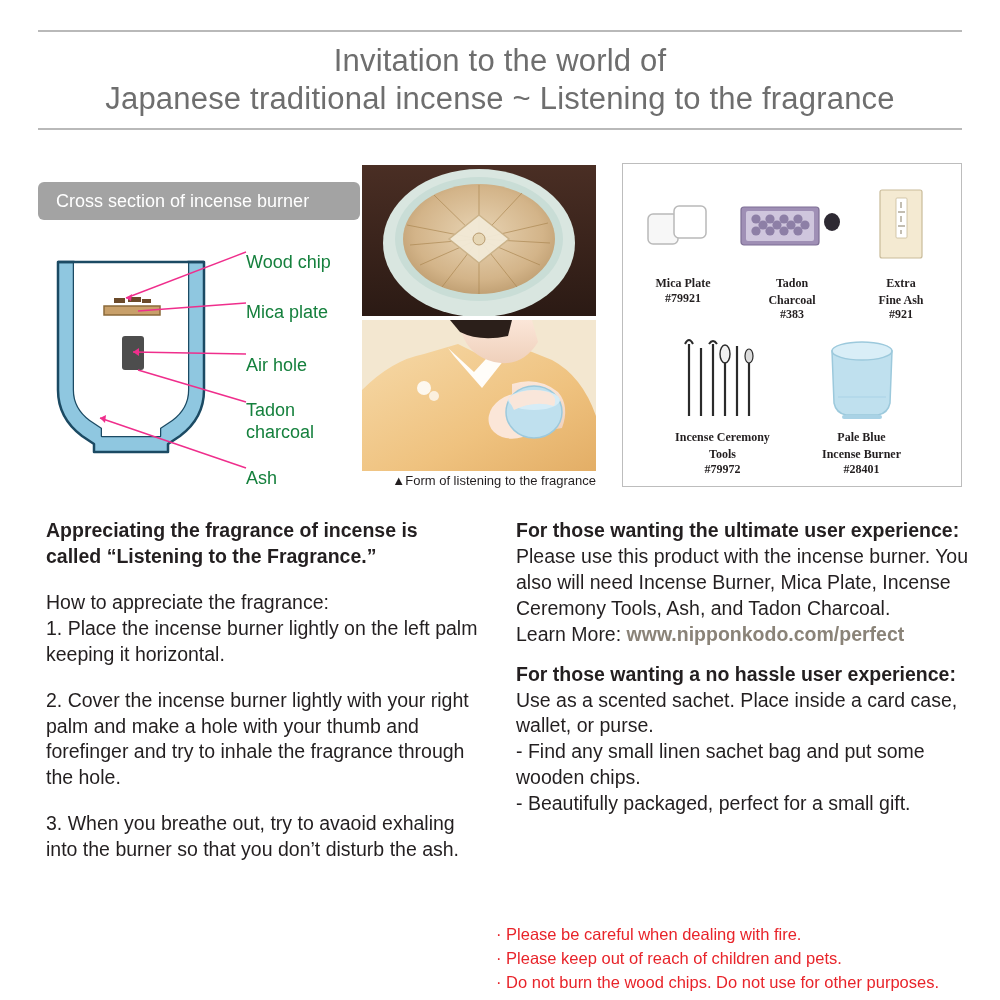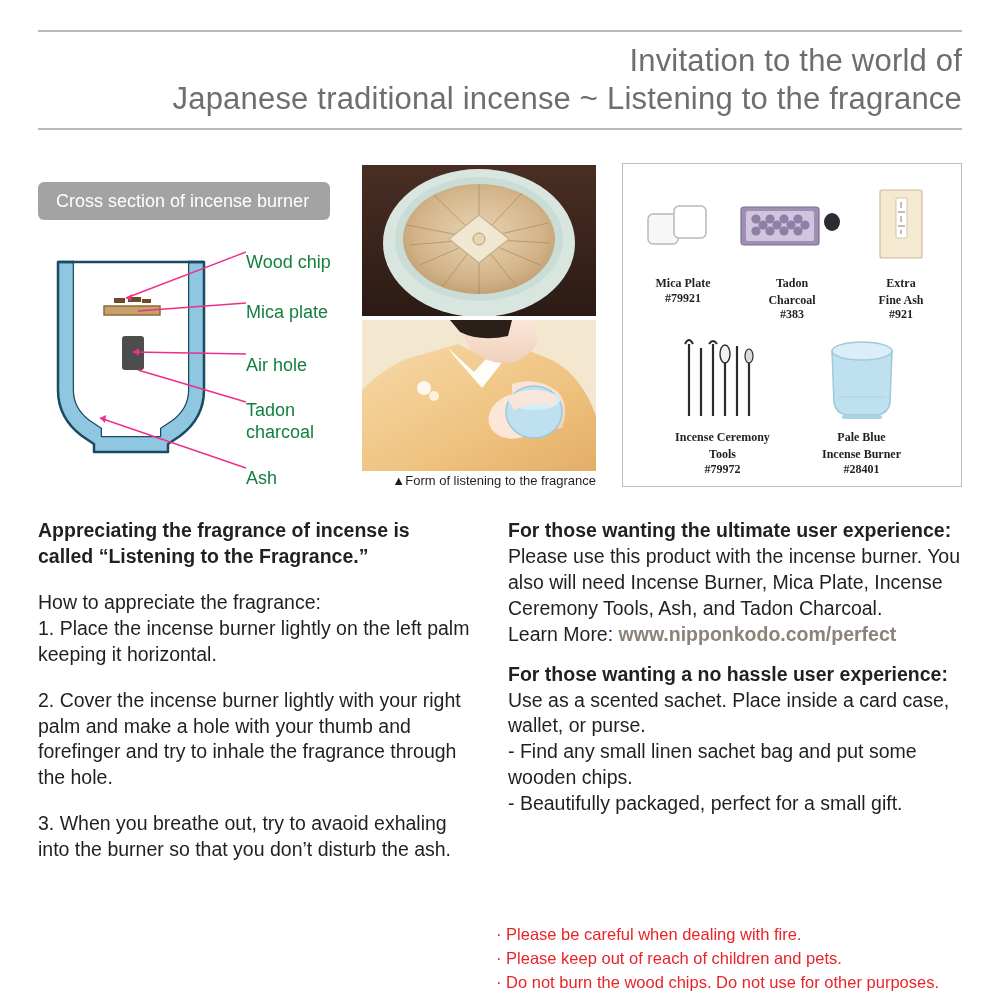--- a/index.html
+++ b/index.html
@@ -18,21 +18,21 @@
 
   
   .header {
     position: absolute;
     left: 38px;
     top: 30px;
     width: 924px;
     border-top: 2px solid #b9b9b9;
     border-bottom: 2px solid #b9b9b9;
     padding: 10px 0 10px 0;
-    text-align: right;
+    text-align: center;
   }
   .header .line1,
   .header .line2 {
     color: #6e6e6e;
     font-weight: 400;
     letter-spacing: 0.2px;
     line-height: 1.22;
   }
   .header .line1 { font-size: 31px; }
   .header .line2 { font-size: 31px; }
@@ -44,21 +44,21 @@
     top: 160px;
     width: 924px;
     height: 335px;
   }
 
   
   .cross-label {
     position: absolute;
     left: 0px;
     top: 22px;
-    width: 292px;
+    width: 322px;
     height: 38px;
     background: #a3a3a3;
     border-radius: 6px;
     color: #ffffff;
     font-size: 18px;
     display: flex;
     align-items: center;
     padding-left: 18px;
     box-sizing: border-box;
   }
@@ -176,21 +176,21 @@
   .col-right {
     position: absolute;
     left: 500px;
     top: 518px;
     width: 480px;
     font-size: 19.5px;
     line-height: 1.33;
     color: #231f20;
   }
   .bold { font-weight: 700; }
-  .para { margin: 0 0 0 8px; }
+  .para { margin: 0 0 0 16px; }
   .gap { height: 20px; }
   .gap-sm { height: 14px; }
   .url {
     color: #8a8378;
     font-weight: 700;
   }
 
   .warnings {
     position: absolute;
     left: 496px;

